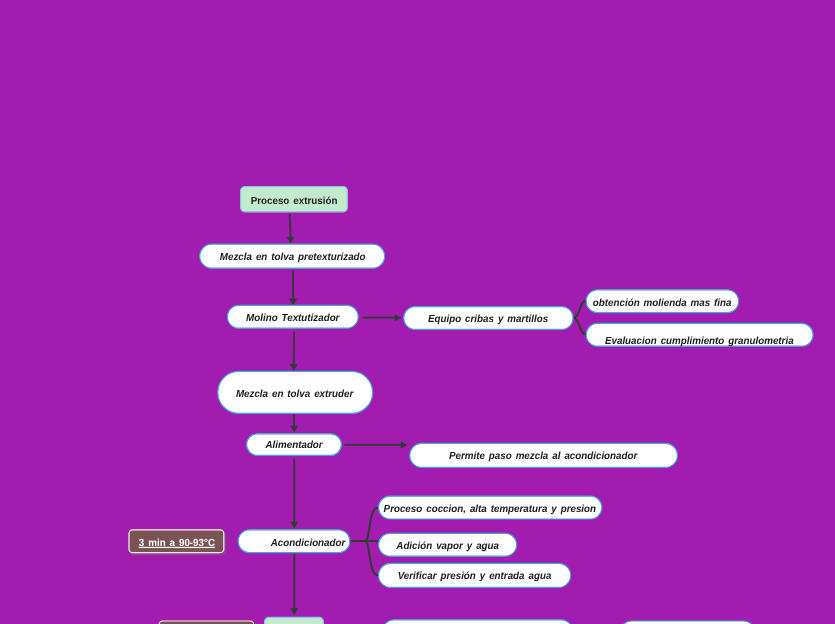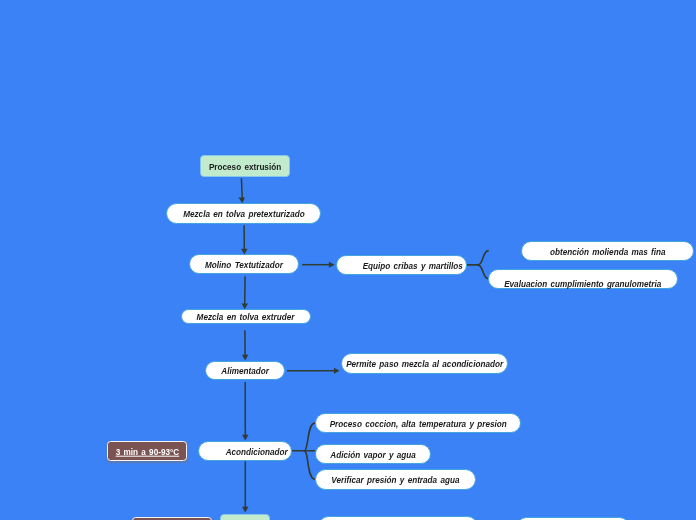--- a/index.html
+++ b/index.html
@@ -1,19 +1,19 @@
 <!DOCTYPE html>
 <html><head>
 <meta charset="utf-8">
 <title>Diagrama proceso extrusión</title>
 <style>
   html,body{margin:0;padding:0;background:#ffffff;}
   body{width:696px;height:520px;overflow:hidden;
        font-family:"Liberation Sans",sans-serif;}
-  #canvas{position:relative;width:696px;height:520px;background:#3b82f6;overflow:hidden;}
+  #canvas{position:relative;width:696px;height:520px;background:#a21caf;overflow:hidden;}
   svg#edges{position:absolute;left:0;top:0;width:696px;height:520px;}
   .node{position:absolute;box-sizing:border-box;display:flex;align-items:center;
         justify-content:center;font-weight:bold;font-size:8.6px;
         color:#1b1b1b;white-space:nowrap;word-spacing:1.07px;}
   .node .t{display:block;transform:translateY(0.7px) scaleX(0.95);filter:grayscale(0);}
   .pill{border:1.5px solid #42a5dd;border-radius:40px;background:#ffffff;font-style:italic;}
   .green{background:#c2ebcd;border:1.2px solid #86c6e8;border-radius:4px;color:#1b1b1b;}
   .brown{background:#7b5352;border:1.6px solid #f7f4f4;border-radius:3.6px;color:#ffffff;
          box-shadow:0.6px 1.2px 1.5px rgba(125,115,115,0.5);text-decoration:underline;}
 </style>
@@ -59,49 +59,49 @@
   </div>
 
   <div class="node pill" style="left:166.4px;top:202.9px;width:154.4px;height:21.2px;">
     <span class="t">Mezcla en tolva pretexturizado</span>
   </div>
 
   <div class="node pill" style="left:189.1px;top:253.9px;width:110.4px;height:20px;">
     <span class="t">Molino Textutizador</span>
   </div>
 
-  <div class="node pill" style="left:335.6px;top:254.8px;width:131px;height:20.4px;justify-content:flex-end;">
+  <div class="node pill" style="left:335.6px;top:254.8px;width:142px;height:20.4px;">
     <span class="t">Equipo cribas y martillos</span>
   </div>
 
-  <div class="node pill" style="left:487.9px;top:240.8px;width:173px;height:20.4px;margin-left:33px;">
+  <div class="node pill" style="left:487.9px;top:240.8px;width:128px;height:20.4px;">
     <span class="t">obtención molienda mas fina</span>
   </div>
 
   <div class="node pill" style="left:487.9px;top:268.8px;width:190.2px;height:20.4px;align-items:flex-end;">
     <span class="t">Evaluacion cumplimiento granulometria</span>
   </div>
 
-  <div class="node pill" style="left:181.1px;top:308.8px;width:129.8px;height:15px;">
+  <div class="node pill" style="left:181.1px;top:308.8px;width:129.8px;height:36px;">
     <span class="t">Mezcla en tolva extruder</span>
   </div>
 
   <div class="node pill" style="left:205.4px;top:360.8px;width:79.5px;height:19px;text-align:right;">
     <span class="t">Alimentador</span>
   </div>
 
-  <div class="node pill" style="left:340.9px;top:353px;width:167px;height:20.9px;">
+  <div class="node pill" style="left:340.9px;top:369px;width:224px;height:20.9px;">
     <span class="t">Permite paso mezcla al acondicionador</span>
   </div>
 
   <div class="node pill" style="left:198.1px;top:440.8px;width:93.6px;height:20.4px;padding-left:24px;">
     <span class="t">Acondicionador</span>
   </div>
 
-  <div class="node pill" style="left:314.8px;top:412.8px;width:206px;height:20.4px;justify-content:center;">
+  <div class="node pill" style="left:314.8px;top:412.8px;width:187px;height:20.4px;justify-content:center;">
     <span class="t">Proceso coccion, alta temperatura y presion</span>
   </div>
 
   <div class="node pill" style="left:314.8px;top:444px;width:116.3px;height:20.4px;">
     <span class="t">Adición vapor y agua</span>
   </div>
 
   <div class="node pill" style="left:314.8px;top:468.8px;width:161.2px;height:21px;">
     <span class="t">Verificar presión y entrada agua</span>
   </div>

